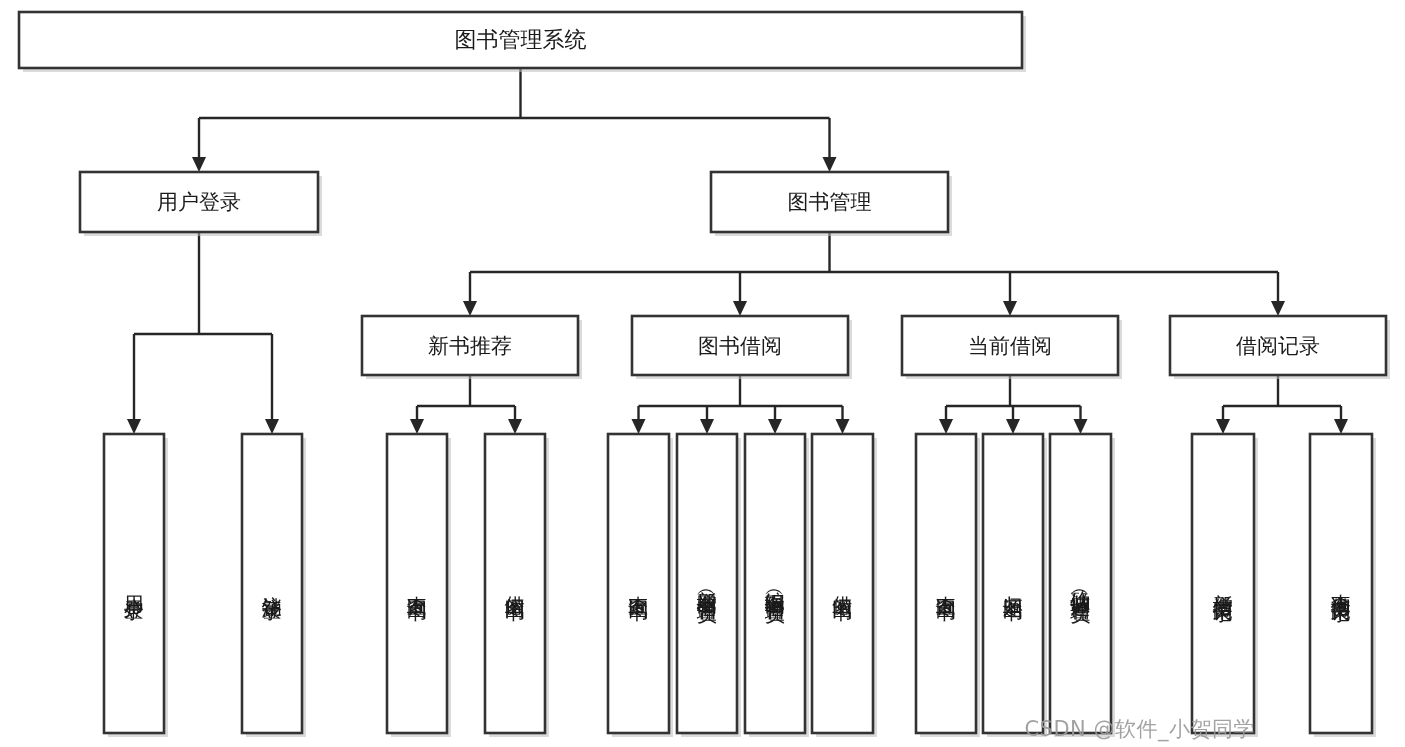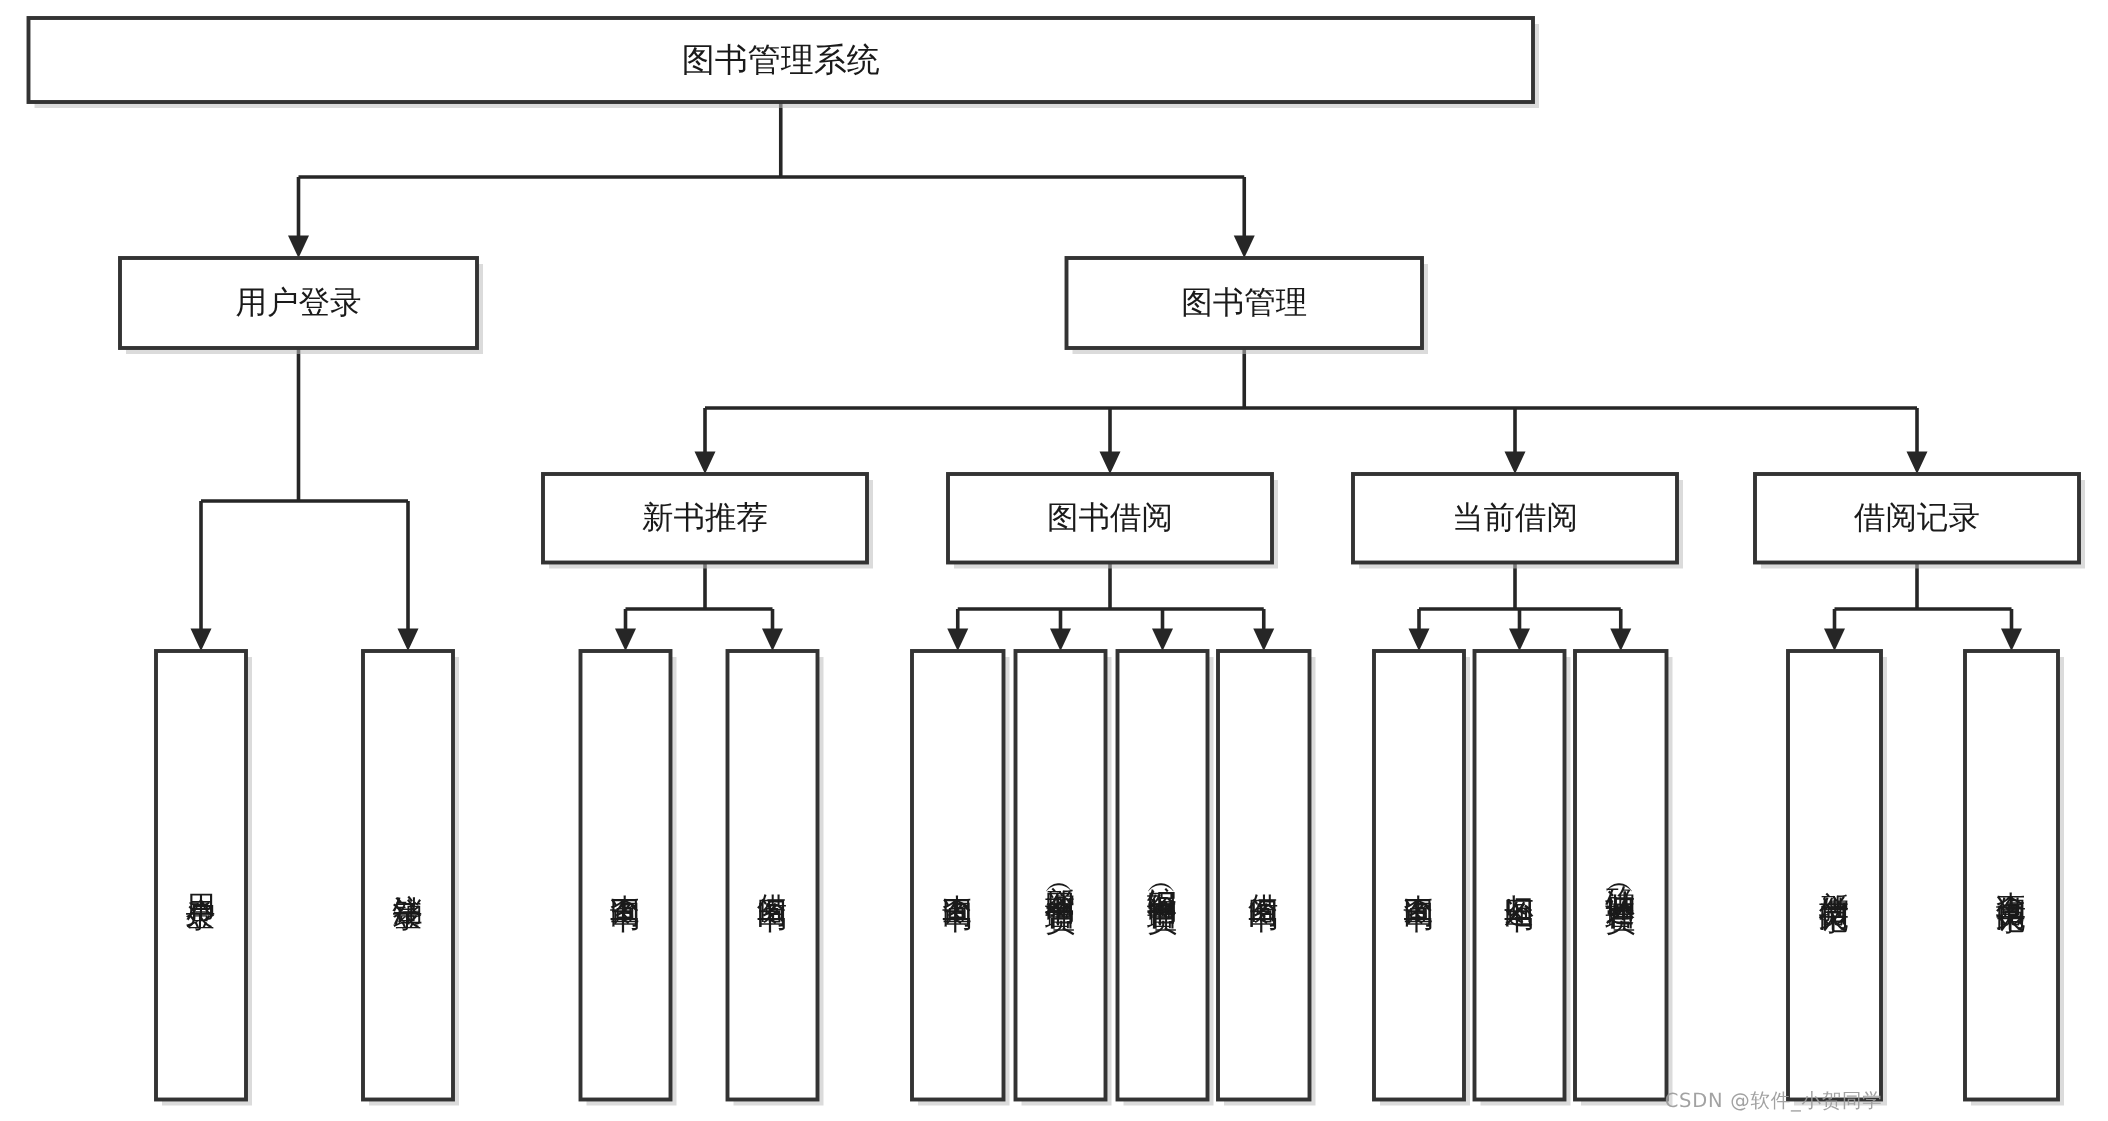--- a/index.html
+++ b/index.html
@@ -76,21 +76,21 @@
     text-align: center;
     pointer-events: none;
     user-select: none;
   }
   
   #watermark {
     position: absolute;
     right: 6px;
     bottom: 4px;
     font-family: "DejaVu Sans", "Liberation Sans", sans-serif;
-    font-size: 13px;
+    font-size: 21px;
     color: #9b9b9b;
     opacity: 0.92;
     letter-spacing: 0.5px;
     white-space: nowrap;
     user-select: none;
   }
 </style>
 </head>
 <body>
 

